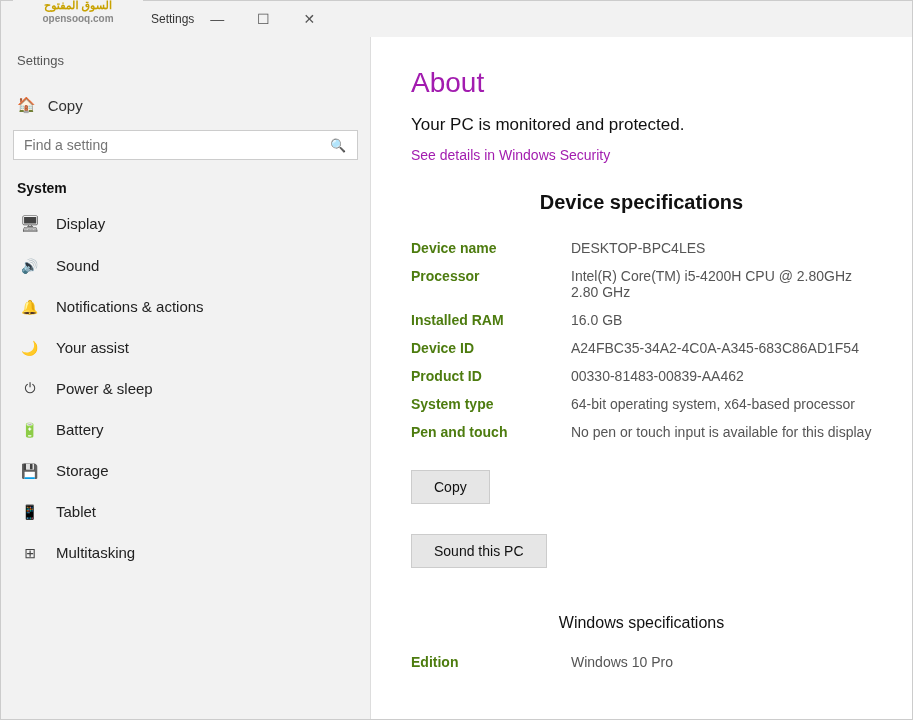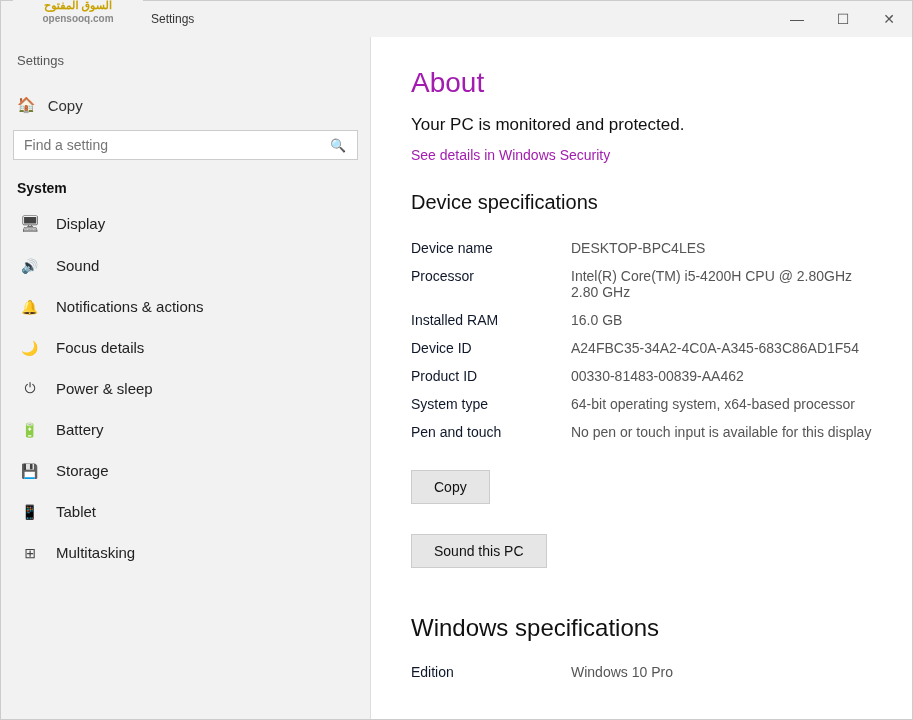--- a/index.html
+++ b/index.html
@@ -19,21 +19,20 @@
       background: #fff;
       display: flex;
       flex-direction: column;
       border: 1px solid #ccc;
     }
 
     
     .title-bar {
       display: flex;
       align-items: center;
-      justify-content: space-between;
       background: #f2f2f2;
       padding: 6px 0 6px 12px;
       height: 36px;
       flex-shrink: 0;
     }
     .title-bar-left {
       display: flex;
       align-items: center;
       gap: 8px;
     }
@@ -185,60 +184,62 @@
       color: #a21caf;
       font-size: 14px;
       cursor: pointer;
       text-decoration: none;
       display: block;
       margin-bottom: 28px;
     }
 
     .section-heading {
       font-size: 20px;
-      font-weight: 400;
+      font-weight: 700;
       color: #111;
       margin-bottom: 20px;
+      text-align: center;
     }
 
     .spec-table {
       width: 100%;
       border-collapse: collapse;
       margin-bottom: 24px;
     }
     .spec-table tr td {
       padding: 6px 0;
       vertical-align: top;
       font-size: 14px;
     }
     .spec-table tr td:first-child {
       width: 160px;
-      color: #0f172a;
-      font-weight: 400;
+      color: #4d7c0f;
+      font-weight: 700;
     }
     .spec-table tr td:last-child {
       color: #555;
     }
 
     .btn {
       padding: 8px 22px;
       font-size: 14px;
       border: 1px solid #ccc;
       background: #e6e6e6;
       cursor: pointer;
       color: #111;
       margin-right: 12px;
       margin-bottom: 30px;
     }
 
     .windows-specs-title {
-      font-size: 24px;
+      font-size: 16px;
       font-weight: 400;
       color: #111;
       margin-bottom: 16px;
+      text-align: center;
     }
 
     .spec-table td.value {
       color: #555;
     }
   </style>
 </head>
 <body>
 
 <div class="window">
@@ -289,21 +290,21 @@
       <div class="nav-item">
         <span class="icon" style="font-size:14px;">🔊</span>
         <span>Sound</span>
       </div>
       <div class="nav-item">
         <span class="icon" style="font-size:14px;">🔔</span>
         <span>Notifications &amp; actions</span>
       </div>
       <div class="nav-item">
         <span class="icon" style="font-size:14px;">🌙</span>
-        <span>Focus details</span>
+        <span>Your assist</span>
       </div>
       <div class="nav-item">
         <span class="icon" style="font-size:14px;">⏻</span>
         <span>Power &amp; sleep</span>
       </div>
       <div class="nav-item">
         <span class="icon" style="font-size:14px;">🔋</span>
         <span>Battery</span>
       </div>
       <div class="nav-item">

